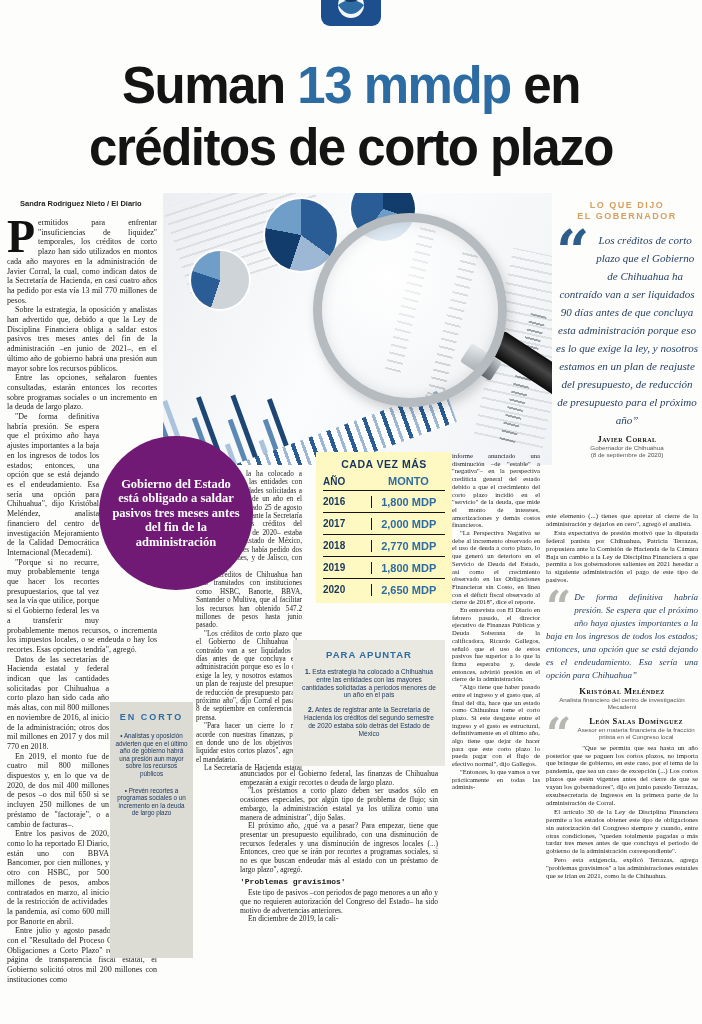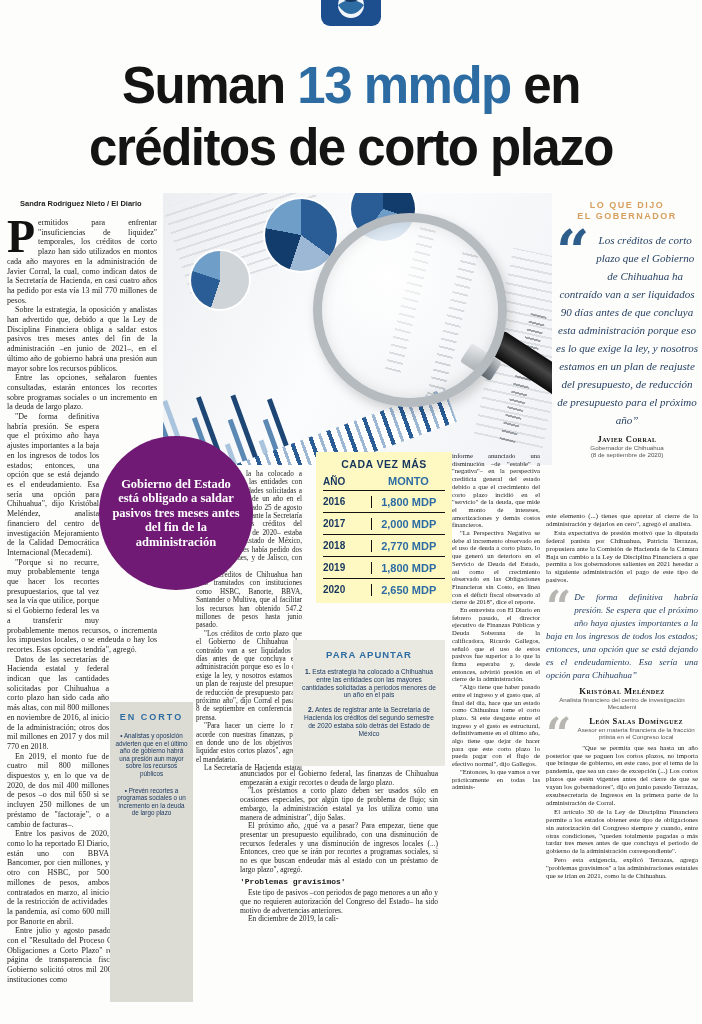--- a/index.html
+++ b/index.html
@@ -61,21 +61,21 @@
   .handle { position:absolute; left:322px; top:170px; width:130px; height:27px; transform:rotate(33deg);
             background:linear-gradient(#0c0c0c,#474747 45%,#0a0a0a); border-radius:5px; z-index:2; }
 
   
   .circle-quote { position:absolute; left:99px; top:436px; width:154px; height:154px; border-radius:50%;
                   background:#701a75; z-index:6; display:flex; align-items:center; justify-content:center;
                   text-align:center; color:#fff; font-weight:bold; font-size:12.5px; line-height:14.5px;
                   padding:12px; box-sizing:border-box; }
 
   
-  .encorto { position:absolute; left:110px; top:702px; width:83px; height:300px; background:#dcdbd4;
+  .encorto { position:absolute; left:110px; top:702px; width:83px; height:256px; background:#dcdbd4;
              z-index:5; box-sizing:border-box; padding:10px 5px; text-align:center;
              font-family:"Liberation Sans",sans-serif; }
   .encorto .bx-title { font-weight:bold; font-size:9px; letter-spacing:2px; color:#2d6ca2; margin-bottom:10px; }
   .encorto .item { font-size:6.3px; line-height:7.6px; color:#16355d; margin-bottom:9px; }
   .encorto .item::before { content:"• "; }
 
   .tablebox { position:absolute; left:316px; top:452px; width:136px; background:#fef9c3;
               box-sizing:border-box; padding:6px 7px 3px; font-family:"Liberation Sans",sans-serif; }
   .tablebox .tb-title { text-align:center; font-weight:bold; font-size:10.5px; color:#16355d;
                         letter-spacing:.5px; margin-bottom:3px; }

